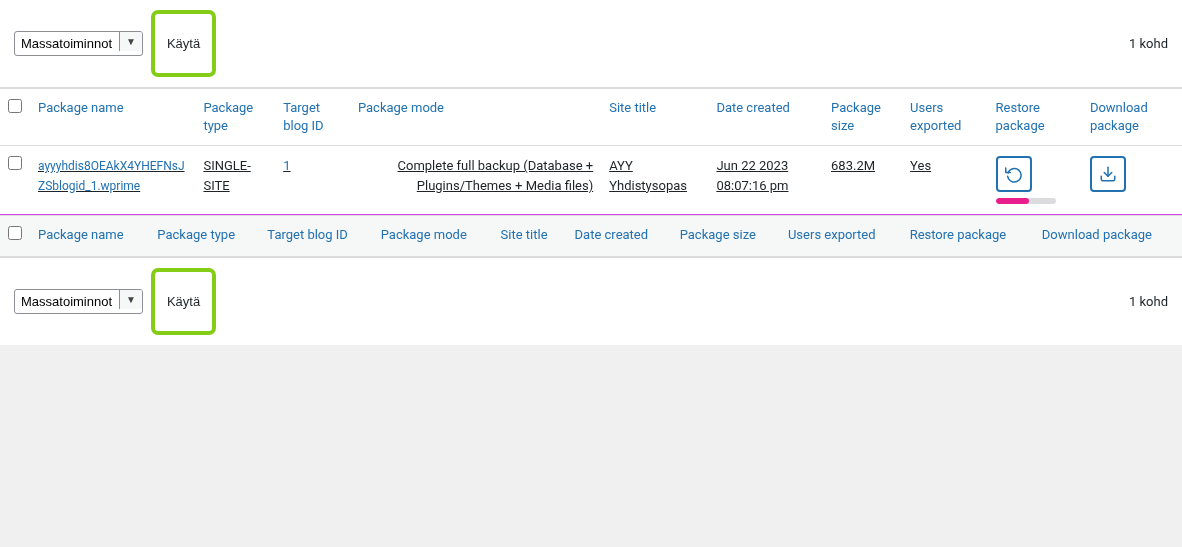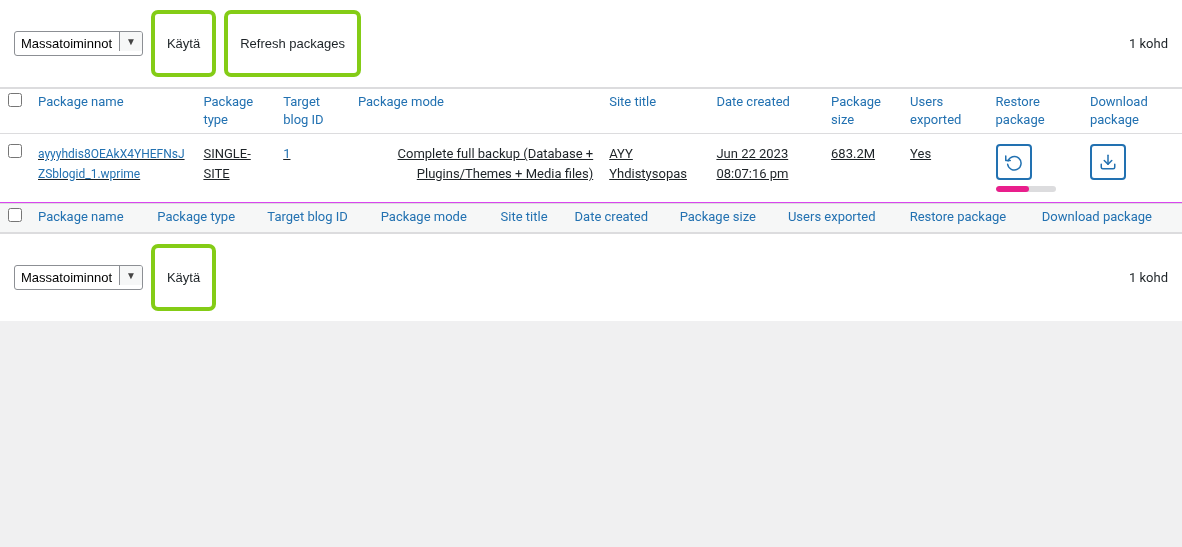--- a/index.html
+++ b/index.html
@@ -81,21 +81,21 @@
     }
     table {
       width: 100%;
       border-collapse: collapse;
     }
     thead tr {
       border-bottom: 1px solid #dcdcde;
       border-top: 1px solid #dcdcde;
     }
     thead th {
-      padding: 4px 8px;
+      padding: 10px 8px;
       text-align: left;
       font-weight: 400;
       color: #2271b1;
       font-size: 13px;
       vertical-align: top;
       line-height: 1.4;
     }
     thead th.col-checkbox {
       width: 28px;
       color: #1d2327;
@@ -181,21 +181,20 @@
 
 
   <div class="toolbar">
     <div class="bulk-select">
       <select>
         <option>Massatoiminnot</option>
       </select>
       <span class="bulk-select-arrow">▼</span>
     </div>
     <button class="btn">Käytä</button>
-    <button class="btn">Refresh packages</button>
     <div class="toolbar-right">1 kohd</div>
   </div>
 
   <div class="table-wrapper">
     <table>
       <thead>
         <tr>
           <th class="col-checkbox">
             <input type="checkbox" style="">
           </th>

